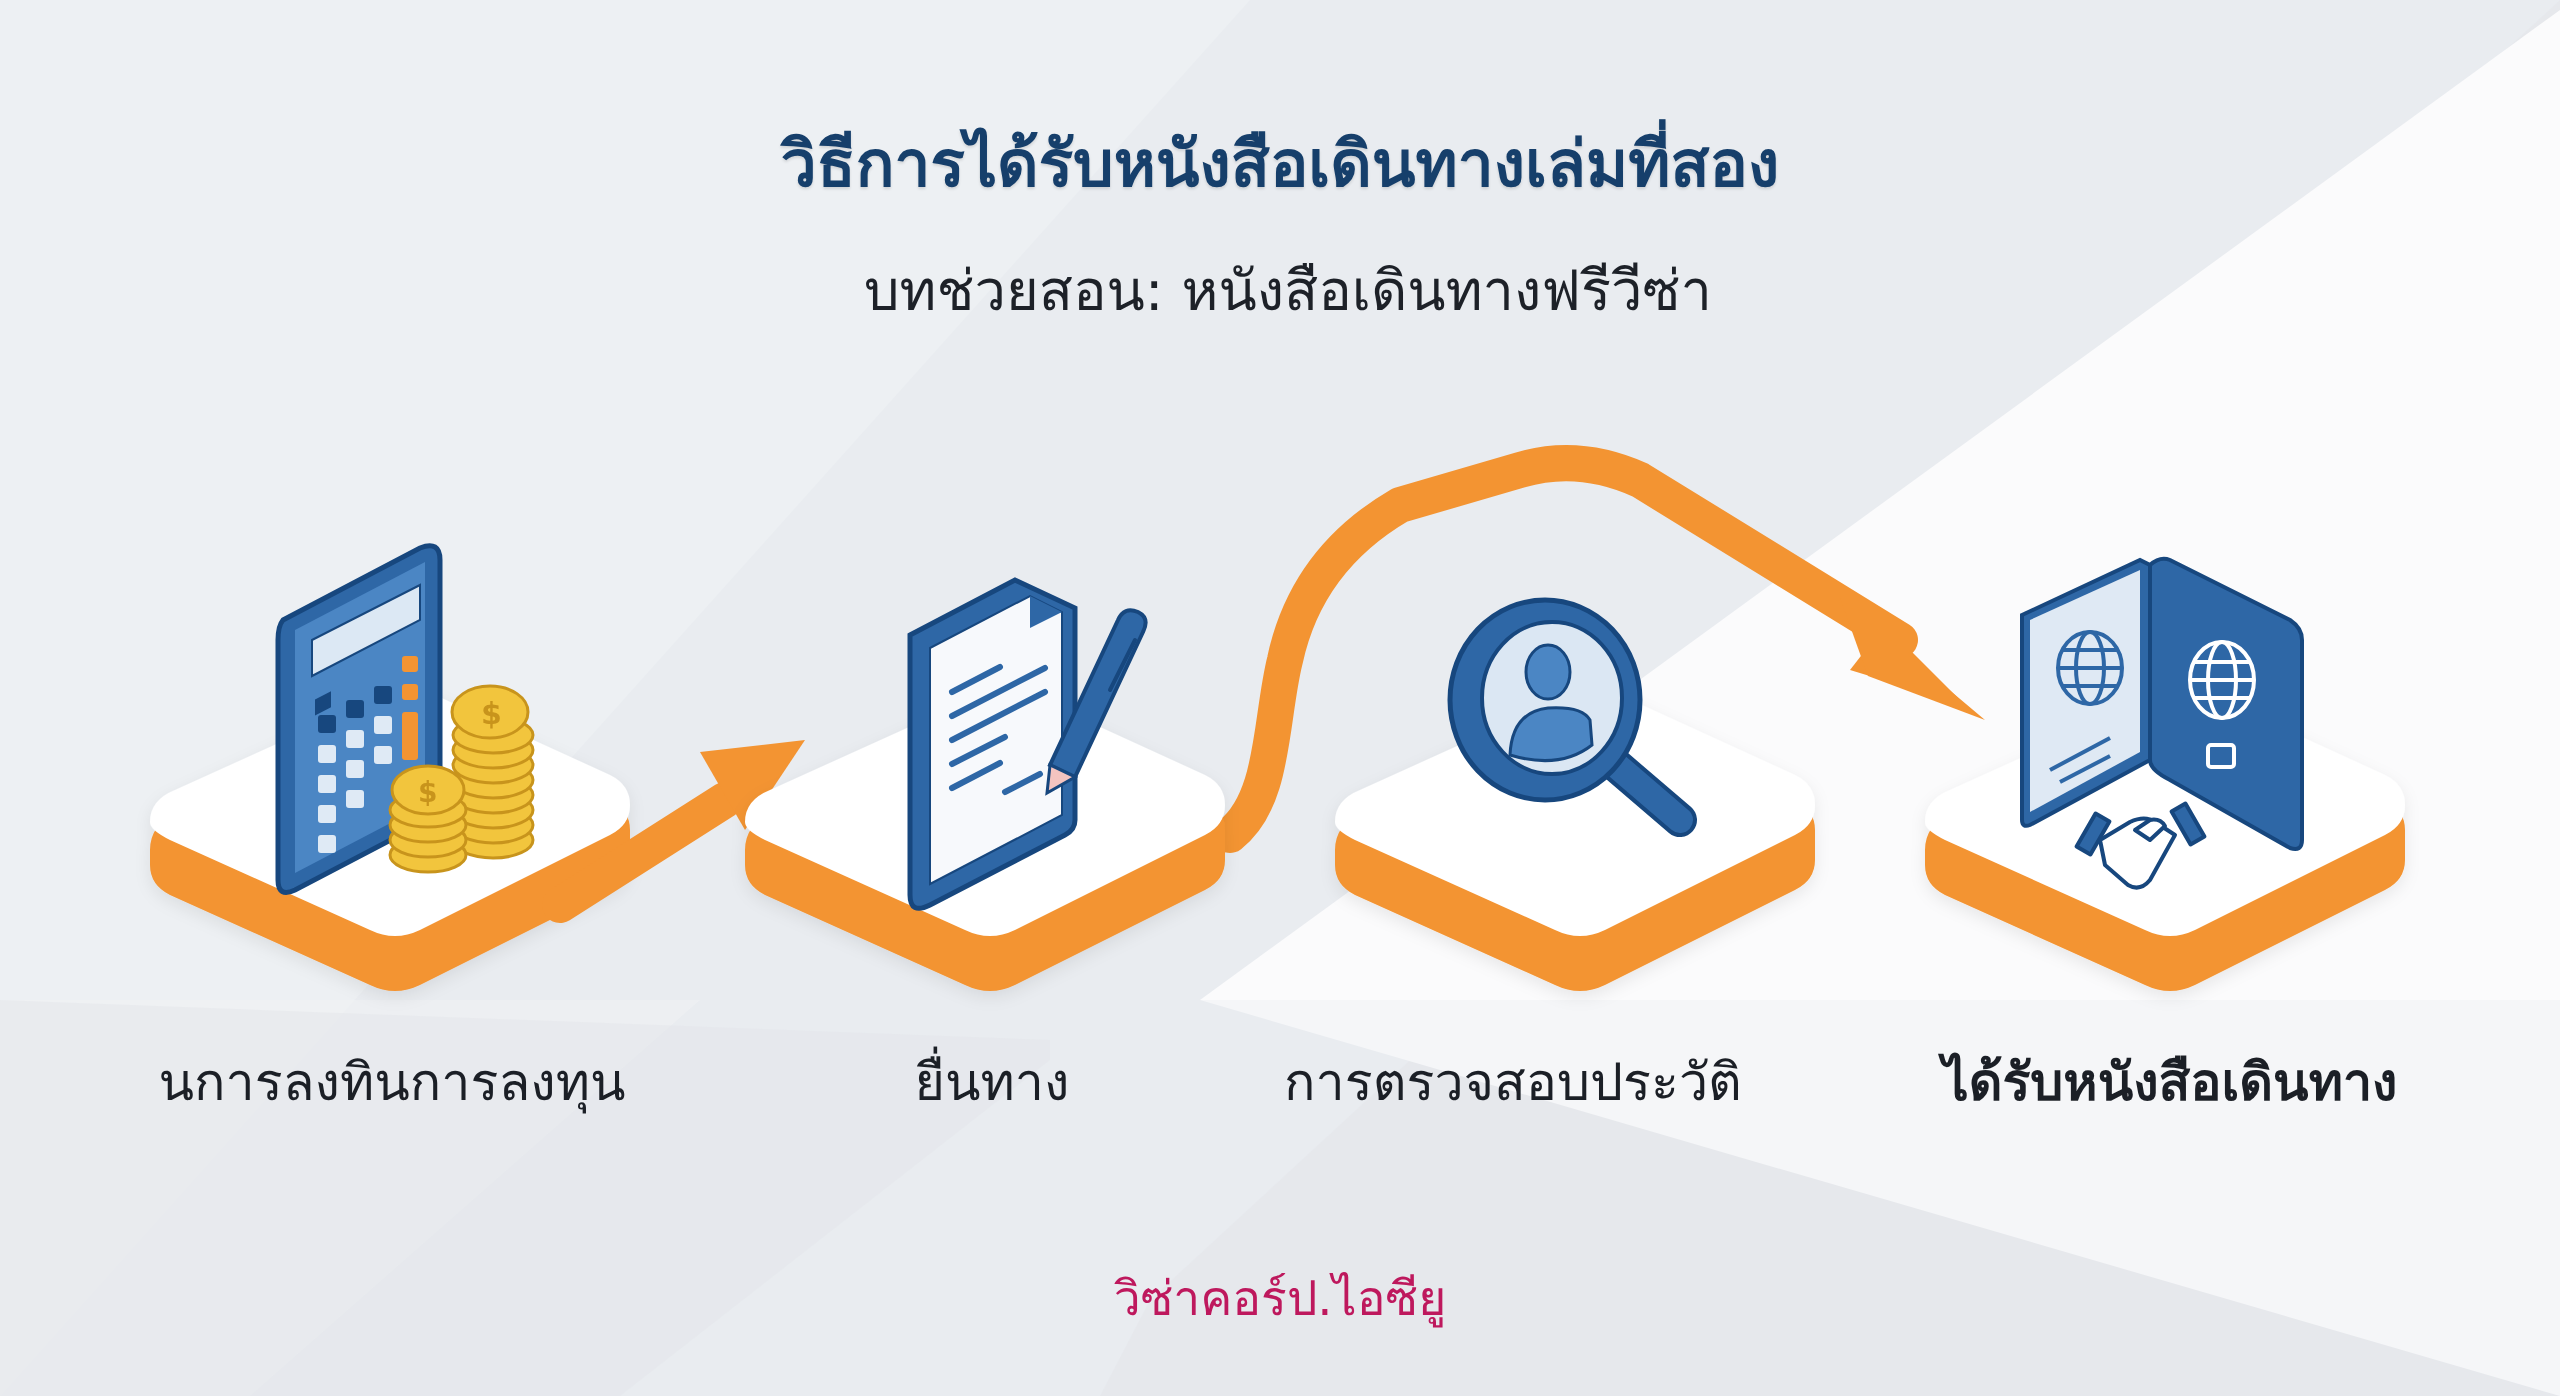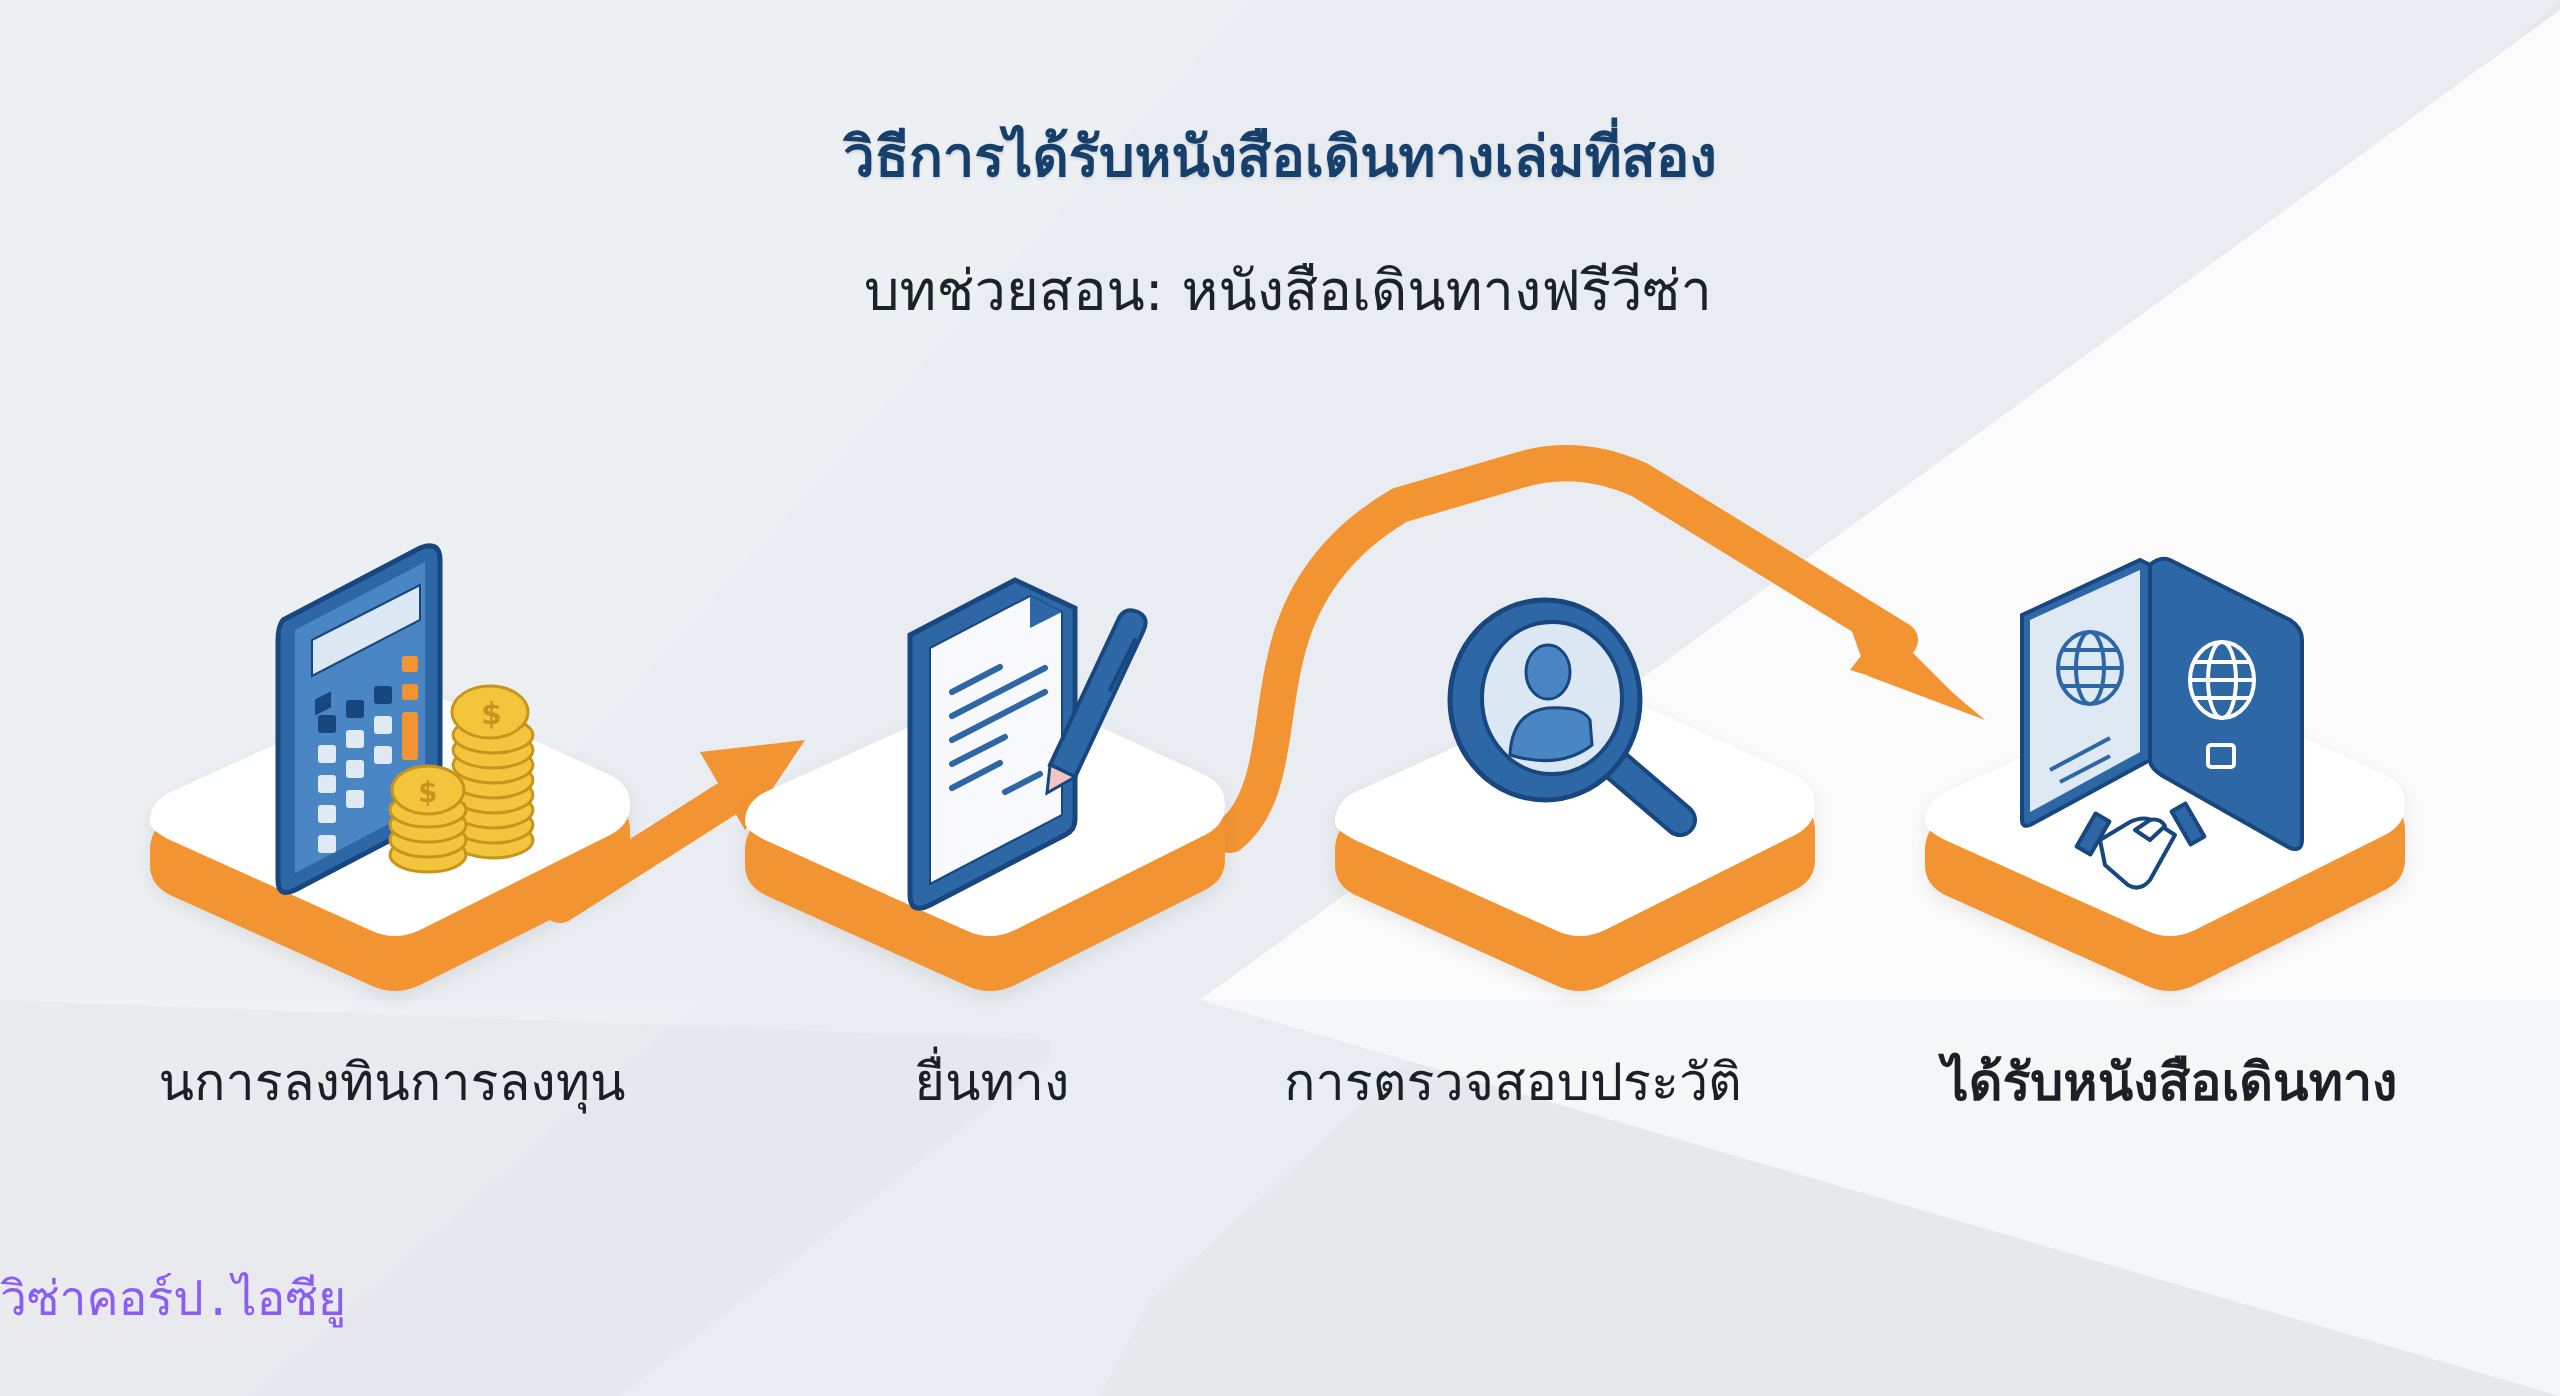--- a/index.html
+++ b/index.html
@@ -4,35 +4,35 @@
 <style>
   html, body { margin:0; padding:0; }
   body {
     width:2560px; height:1396px; overflow:hidden; position:relative;
     background:#e8ebef;
     font-family:"DejaVu Sans", "Liberation Sans", sans-serif;
   }
   .bg { position:absolute; inset:0; }
   .title {
     position:absolute; left:0; right:0; top:112px; text-align:center;
-    font-size:56px; font-weight:bold; color:#163f6b; letter-spacing:0px;
+    font-size:64px; font-weight:bold; color:#163f6b; letter-spacing:0px;
     text-shadow:0 2px 3px rgba(0,0,0,0.12);
   }
   .subtitle {
     position:absolute; left:16px; right:0; top:246px; text-align:center;
     font-size:56px; color:#1d2128;
   }
   .diagram { position:absolute; left:0; top:0; width:2560px; height:1396px; }
   .step-label {
     position:absolute; top:1040px; width:640px; text-align:center;
     font-size:52px; color:#1b1f26; font-weight:500;
   }
   .footer {
-    position:absolute; left:0; right:0; top:1260px; text-align:left;
-    font-size:48px; color:#8b5cf6;font-family:Liberation Mono, monospace;
+    position:absolute; left:0; right:0; top:1260px; text-align:center;
+    font-size:48px; color:#be185d;
   }
 </style>
 </head>
 <body>
 
 <svg class="bg" width="2560" height="1396" viewBox="0 0 2560 1396">
   <rect width="2560" height="1396" fill="#e9ecf0"></rect>
   <polygon points="0,0 1250,0 0,1396" fill="#edf0f3"></polygon>
   <polygon points="2560,0 2560,1396 1100,1396 1150,1300" fill="#e3e6ea" opacity="0.55"></polygon>
   <polygon points="2560,0 2560,1396 1350,1396" fill="#ffffff" opacity="0"></polygon>

